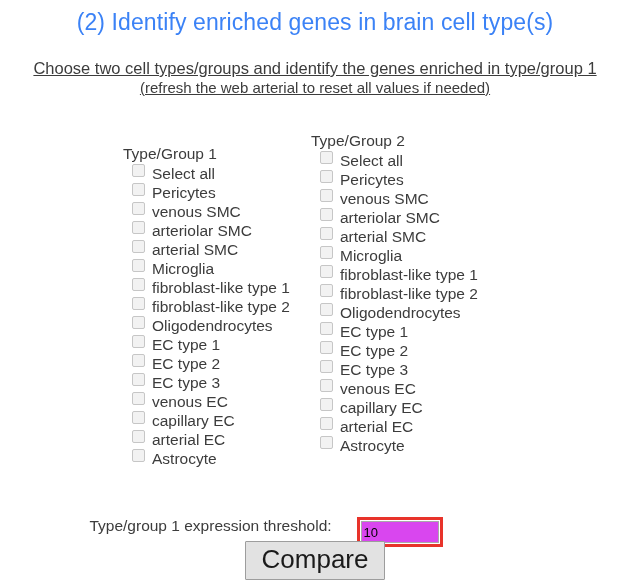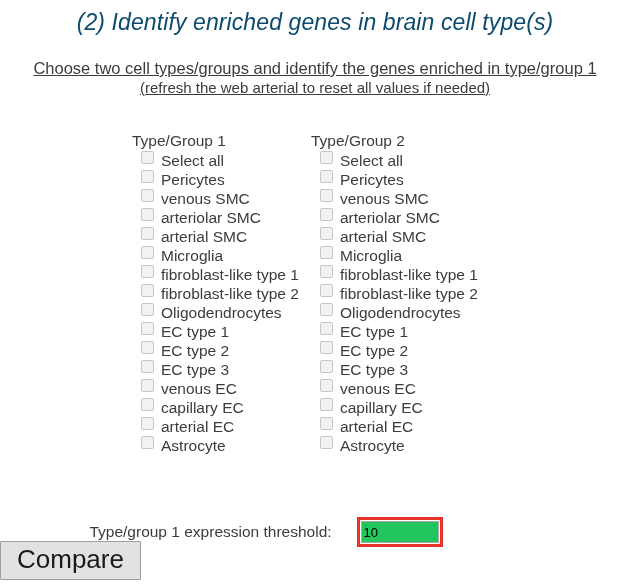--- a/index.html
+++ b/index.html
@@ -13,25 +13,24 @@
     font-family: "Liberation Sans", sans-serif;
     color: #3c3c3c;
     overflow: hidden;
     position: relative;
   }
 
   .page-title {
     text-align: center;
     font-size: 23px;
     font-weight: normal;
-    color: #0c4a6e;
+    color: #3b82f6;
     margin: 0;
     padding-top: 9px;
     letter-spacing: 0.1px;
-    font-style: italic;
   }
 
   .subtitle-block {
     text-align: center;
     margin-top: 22px;
     text-decoration: underline;
   }
   .subtitle-line-1 {
     font-size: 16.5px;
     color: #3c3c3c;
@@ -48,21 +47,21 @@
   .columns {
     position: absolute;
     top: 131px;
     left: 0;
     width: 630px;
   }
   .column {
     position: absolute;
     top: 0;
   }
-  .column-1 { left: 132px; }
+  .column-1 { left: 123px; margin-top: 13px; }
   .column-2 { left: 311px; }
 
   .column-header {
     font-size: 15.5px;
     color: #3c3c3c;
     line-height: 19px;
     margin-bottom: 1px;
     white-space: nowrap;
   }
 
@@ -92,55 +91,54 @@
     line-height: 19px;
   }
 
   .threshold-row {
     position: absolute;
     top: 517px;
     left: 0;
     width: 532px;
     display: flex;
     justify-content: center;
-    align-items: center;
     gap: 20px;
   }
   .threshold-label {
     font-size: 15.5px;
     color: #3c3c3c;
     white-space: nowrap;
     margin-right: 5px;
   }
   .threshold-highlight {
     border: 3px solid #e8332a;
     padding: 1px;
     display: inline-block;
     line-height: 0;
   }
   .threshold-input {
     width: 72px;
     height: 18px;
     box-sizing: content-box;
     border: 1px solid #a9a9a9;
-    background: #22c55e;
+    background: #d946ef;
     font-family: "Liberation Sans", sans-serif;
     font-size: 13px;
     color: #000000;
     padding: 1px 2px;
     outline: none;
   }
 
   .compare-wrap {
     position: absolute;
     top: 541px;
     left: 0;
     width: 630px;
     display: flex;
-    justify-content: flex-start;
+    justify-content: center;
   }
   .compare-button {
     font-family: "Liberation Sans", sans-serif;
     font-size: 26px;
     color: #1a1a1a;
     background: #e2e2e2;
     border: 1px solid #9d9d9d;
     border-radius: 1px;
     padding: 1px 16px 4px 16px;
     cursor: pointer;

